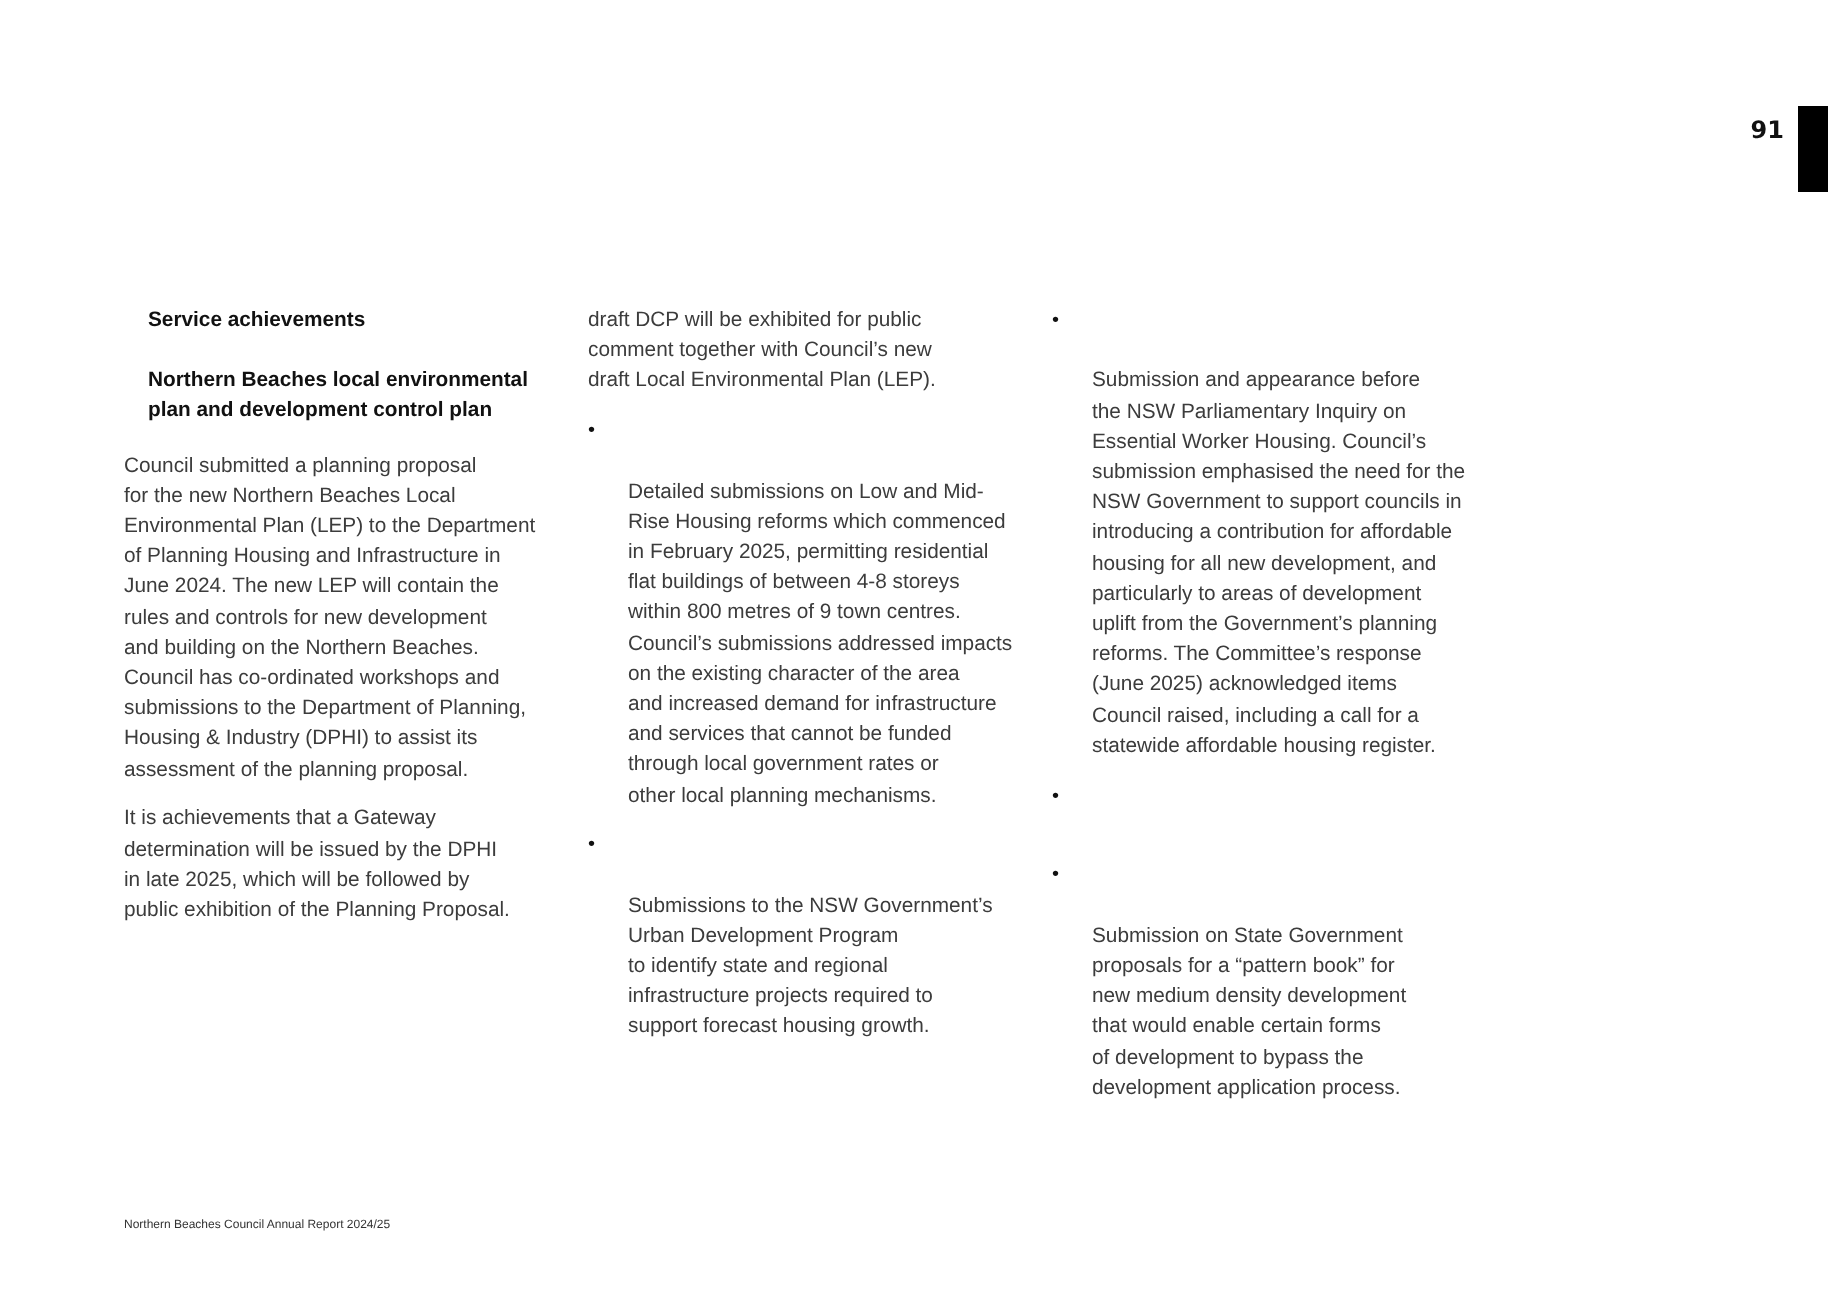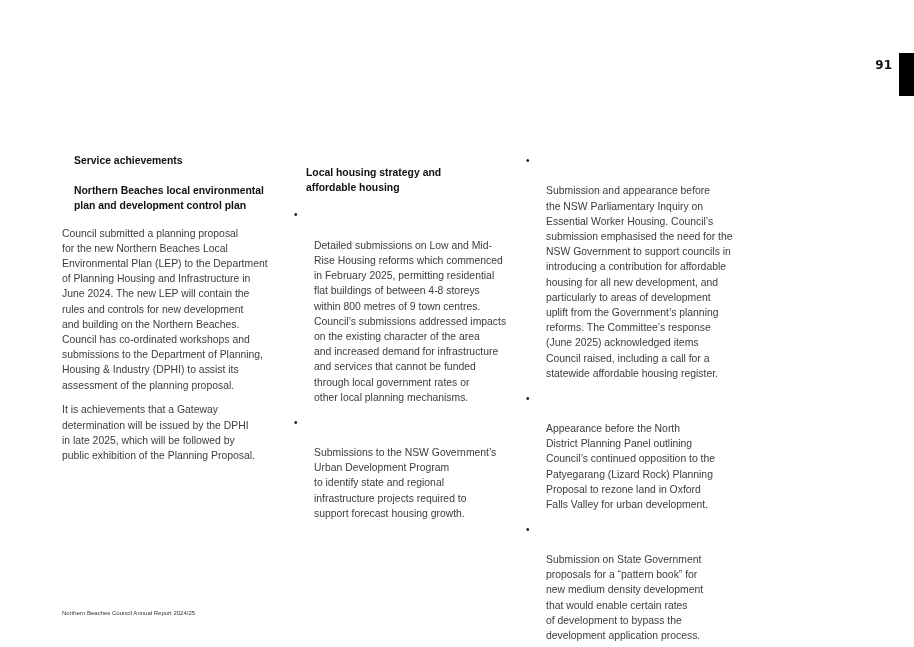--- a/index.html
+++ b/index.html
@@ -107,22 +107,23 @@
 submissions to the Department of Planning,
 Housing &amp; Industry (DPHI) to assist its
 assessment of the planning proposal.</p>
   <p>It is achievements that a Gateway
 determination will be issued by the DPHI
 in late 2025, which will be followed by
 public exhibition of the Planning Proposal.</p>
 </div>
 
 <div class="col col2">
-  <p class="h-sub">Local housing strategy and
-affordable housing</p>
+  <p>draft DCP will be exhibited for public
+comment together with Council’s new
+draft Local Environmental Plan (LEP).</p>
   <ul class="bullets">
     <li>
       <span class="bullet">•</span>
       <span>Detailed submissions on Low and Mid-
 Rise Housing reforms which commenced
 in February 2025, permitting residential
 flat buildings of between 4-8 storeys
 within 800 metres of 9 town centres.
 Council’s submissions addressed impacts
 on the existing character of the area
@@ -155,32 +156,26 @@
 housing for all new development, and
 particularly to areas of development
 uplift from the Government’s planning
 reforms. The Committee’s response
 (June 2025) acknowledged items
 Council raised, including a call for a
 statewide affordable housing register.</span>
     </li>
     <li>
       <span class="bullet">•</span>
-      <span>Appearance before the North
-District Planning Panel outlining
-Council’s continued opposition to the
-Patyegarang (Lizard Rock) Planning
-Proposal to rezone land in Oxford
-Falls Valley for urban development.</span>
     </li>
     <li>
       <span class="bullet">•</span>
       <span>Submission on State Government
 proposals for a “pattern book” for
 new medium density development
-that would enable certain rates
+that would enable certain forms
 of development to bypass the
 development application process.</span>
     </li>
   </ul>
 </div>
 
 <div class="footer">Northern Beaches Council Annual Report 2024/25</div>
 
 </body></html>

